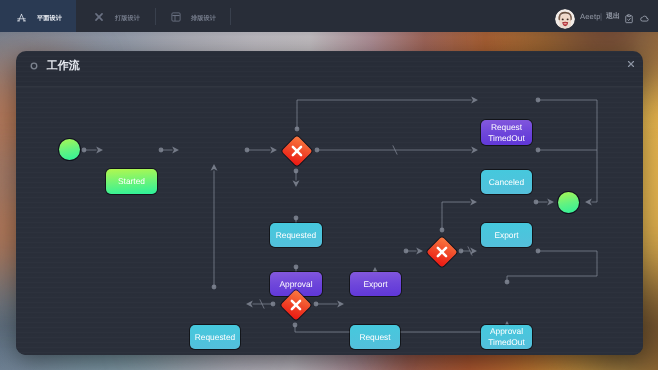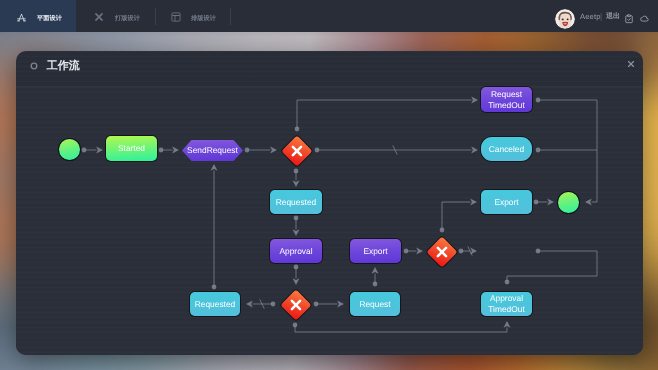--- a/index.html
+++ b/index.html
@@ -91,21 +91,21 @@
               rgba(0,0,0,.020) 2px, rgba(0,0,0,.020) 3px,
               rgba(0,0,0,0) 3px, rgba(0,0,0,0) 5px);}
   .panel-head::after{z-index:0;}
 
   #wfnodes{position:absolute;left:0;top:0;width:627px;height:268px;}
   .nd{position:absolute;box-sizing:border-box;display:flex;align-items:center;
       justify-content:center;text-align:center;}
   .ndt{display:block;color:#fff;font-size:8.4px;line-height:10.6px;
        letter-spacing:0;white-space:nowrap;}
   .ndl{display:block;}
-  .nd.rect{border-radius:5px;box-shadow:0 0 0 1px rgba(0,0,0,.55);}
+  .nd.rect{border-radius:5px;box-shadow:0 0 0 1px rgba(0,0,0,.55);margin-top:33px;}
   .nd.c-green{background:linear-gradient(176deg,#b3f84e 0%,#6ef477 50%,#2bf19c 100%);}
   .nd.c-purple{background:linear-gradient(177deg,#8459dd 0%,#6d45da 52%,#5f36d8 100%);}
   .nd.c-cyan{background:linear-gradient(177deg,#45c9dd 0%,#4cc4dc 50%,#55bfdb 100%);}
   .nd.circle{border-radius:50%;box-shadow:0 0 0 1px rgba(12,12,22,.85);}
   .nd.circle.c-green{background:linear-gradient(168deg,#aaf752 0%,#62f281 52%,#2ef19a 100%);}
   .nd.hex{background:linear-gradient(177deg,#8459dd 0%,#6d45da 52%,#5f36d8 100%);box-shadow:none;
        clip-path:polygon(9.5px 0,calc(100% - 9.5px) 0,100% 50%,calc(100% - 9.5px) 100%,9.5px 100%,0 50%);}
   .nd.diamond{background:linear-gradient(155deg,#fa7b40 0%,#f04a2a 48%,#ec1410 100%);
        transform:rotate(45deg);border-radius:3px;
        box-shadow:0 0 0 1px rgba(10,10,20,.8);}
@@ -333,38 +333,33 @@
             <path d="M0 0 L-6.8 -3.5 L-5.1 0 L-6.8 3.5 Z" fill="#858b98" opacity="0.82" transform="translate(198,77) rotate(-90)"></path>
           </g>
         </svg>
       <div id="wfnodes">
           <div class="nd circle c-green" style="left: 43px; top: 52px; width: 21px; height: 21px;"></div>
           <div class="nd rect c-green" style="left: 90px; top: 49px; width: 51px; height: 25px;">
             <span class="ndt">
               <span class="ndl">Started</span>
             </span>
           </div>
-          <div class="nd hex c-purple" style="left: 166px; top: 53px; width: 61px; height: 21px;">
-            <span class="ndt">
-              <span class="ndl">SendRequest</span>
-            </span>
-          </div>
           <div class="nd diamond c-red" style="left: 269.54px; top: 52.5398px; width: 21.9203px; height: 21.9203px;">
             <span class="dx"><svg width="31" height="31" viewBox="0 0 30 30" fill="none" stroke="#fff" stroke-width="2.5" stroke-linecap="round">
                 <path d="M10.9 10.9 L19.1 19.1"></path>
                 <path d="M19.1 10.9 L10.9 19.1"></path>
               </svg></span>
           </div>
           <div class="nd rect c-purple" style="left: 465px; top: 0px; width: 51px; height: 25px;">
             <span class="ndt">
               <span class="ndl">Request</span>
               <span class="ndl">TimedOut</span>
             </span>
           </div>
-          <div class="nd rect c-cyan" style="left: 465px; top: 50px; width: 51px; height: 24px; border-radius: 11px;">
+          <div class="nd rect c-cyan" style="left: 465px; top: 50px; width: 51px; height: 24px;">
             <span class="ndt">
               <span class="ndl">Canceled</span>
             </span>
           </div>
           <div class="nd rect c-cyan" style="left: 254px; top: 103px; width: 52px; height: 24px;">
             <span class="ndt">
               <span class="ndl">Requested</span>
             </span>
           </div>
           <div class="nd rect c-cyan" style="left: 465px; top: 103px; width: 51px; height: 24px;">

